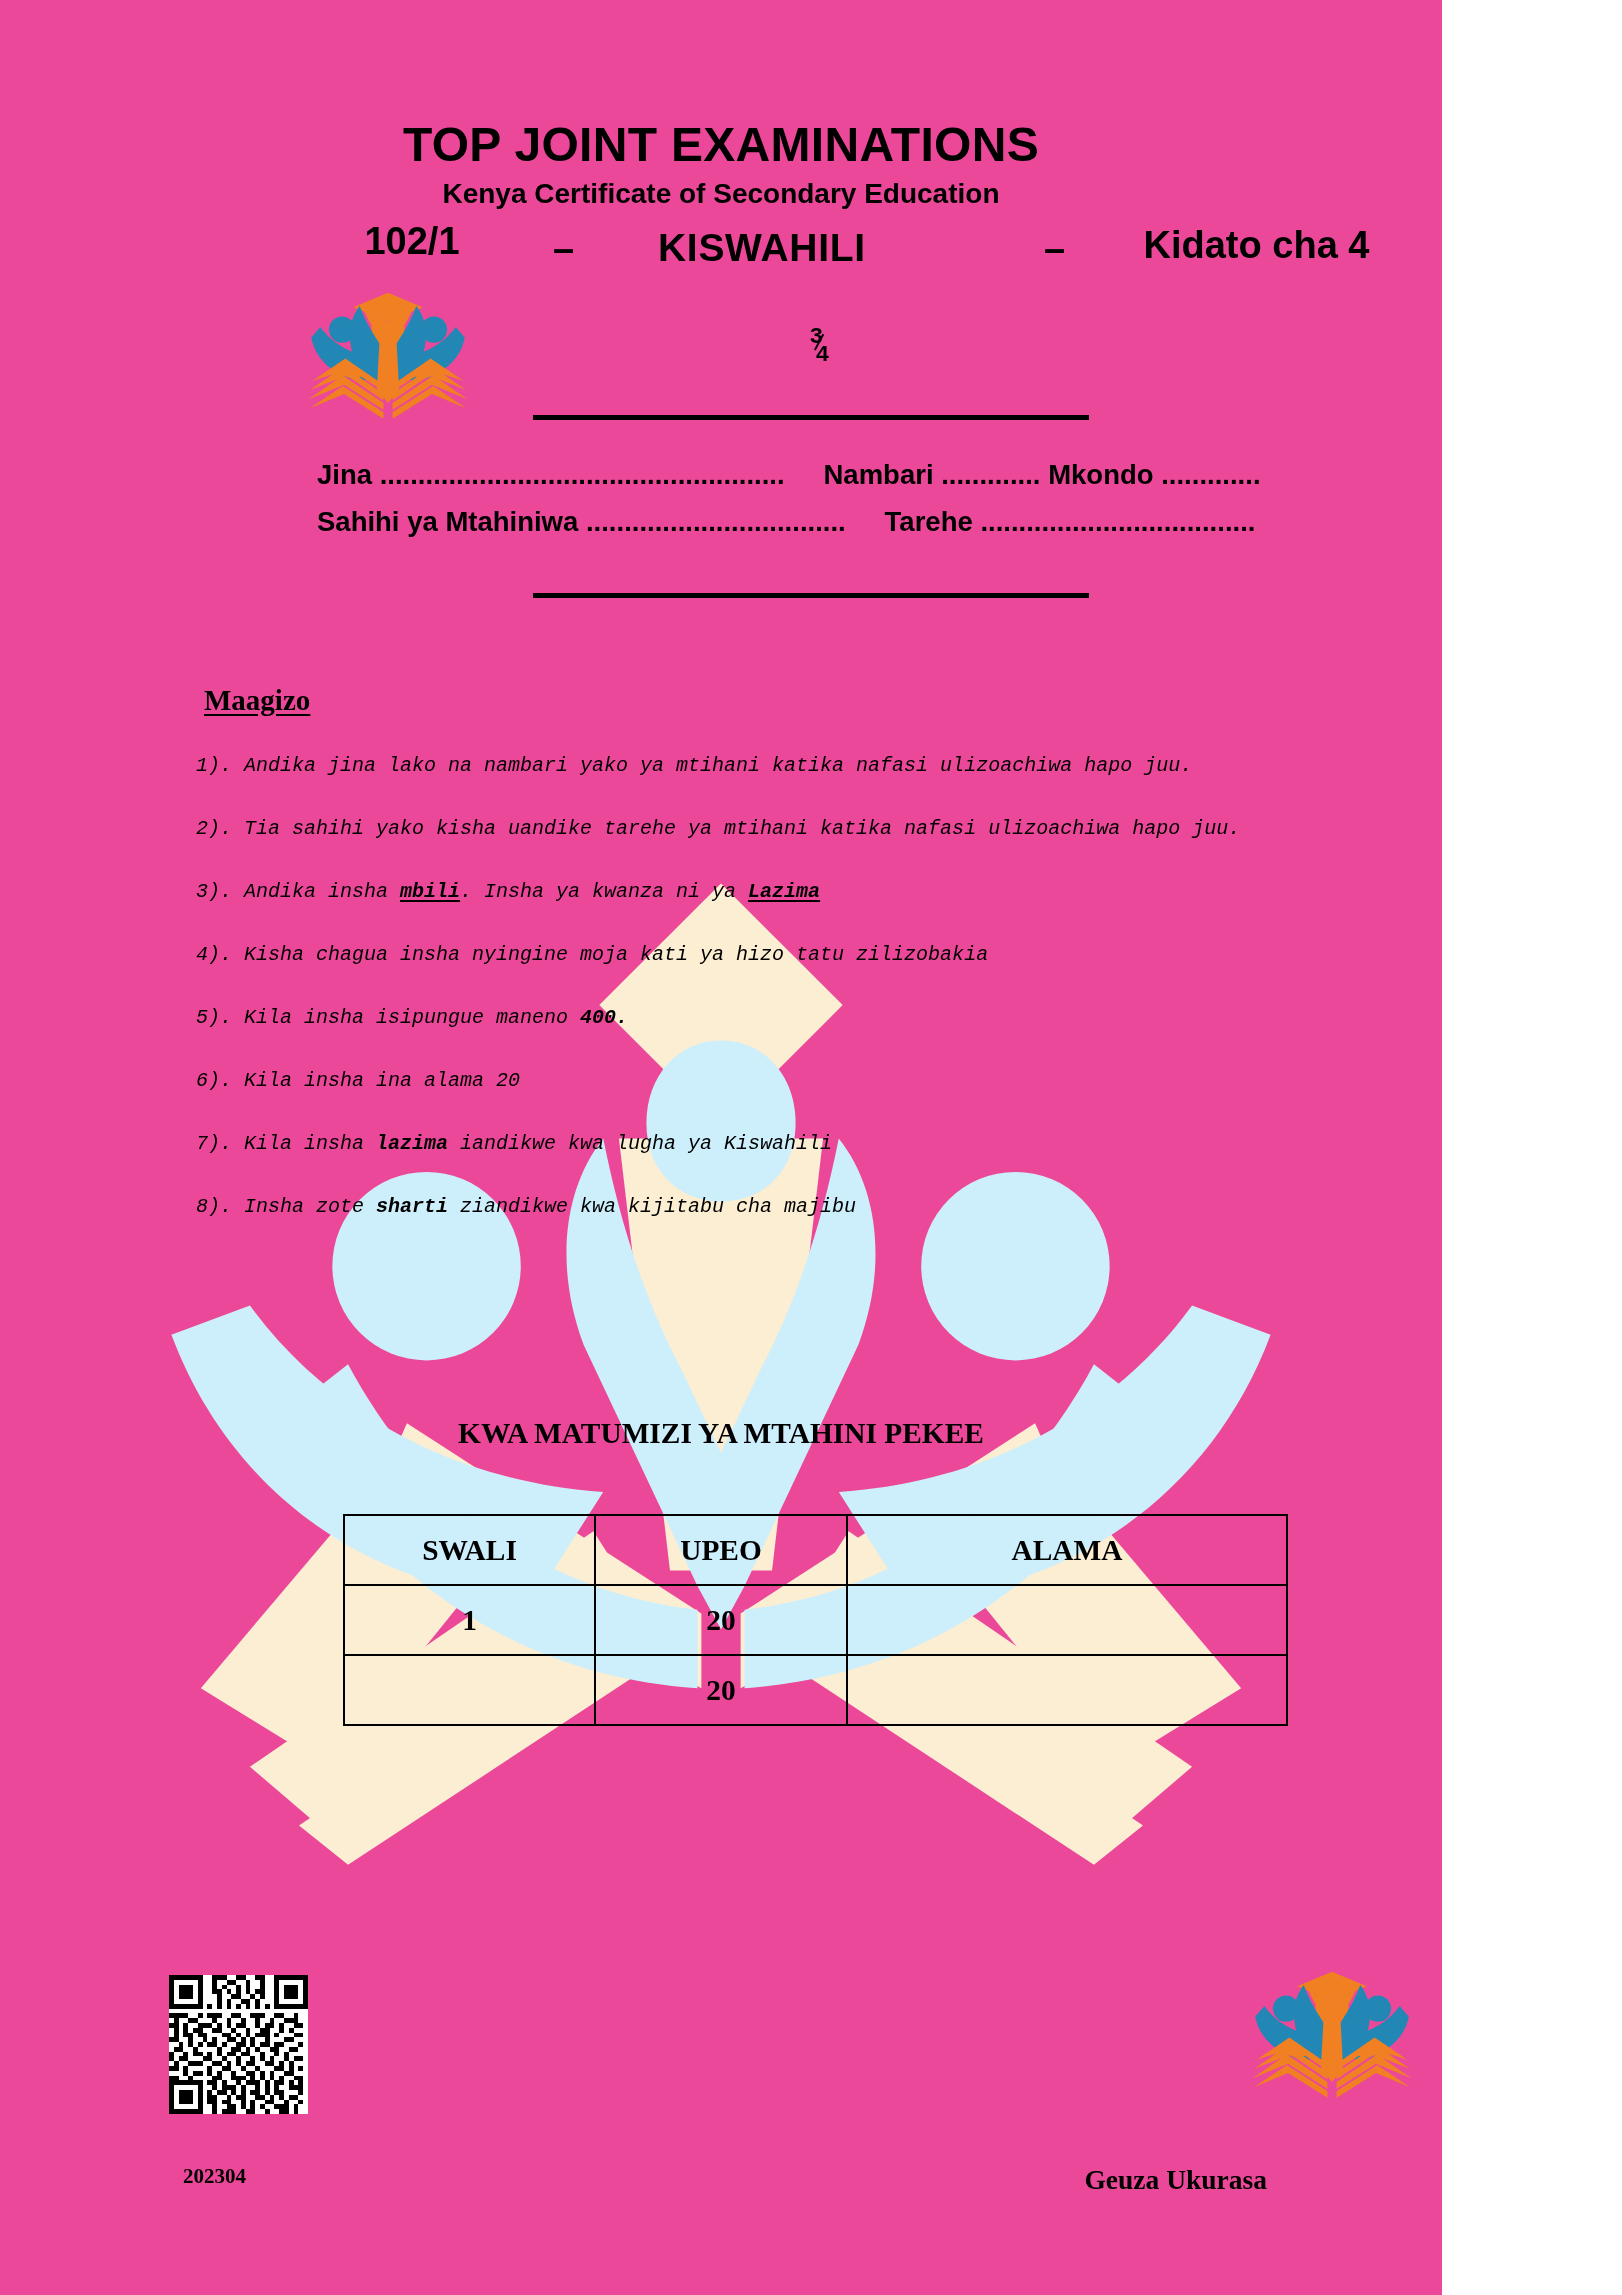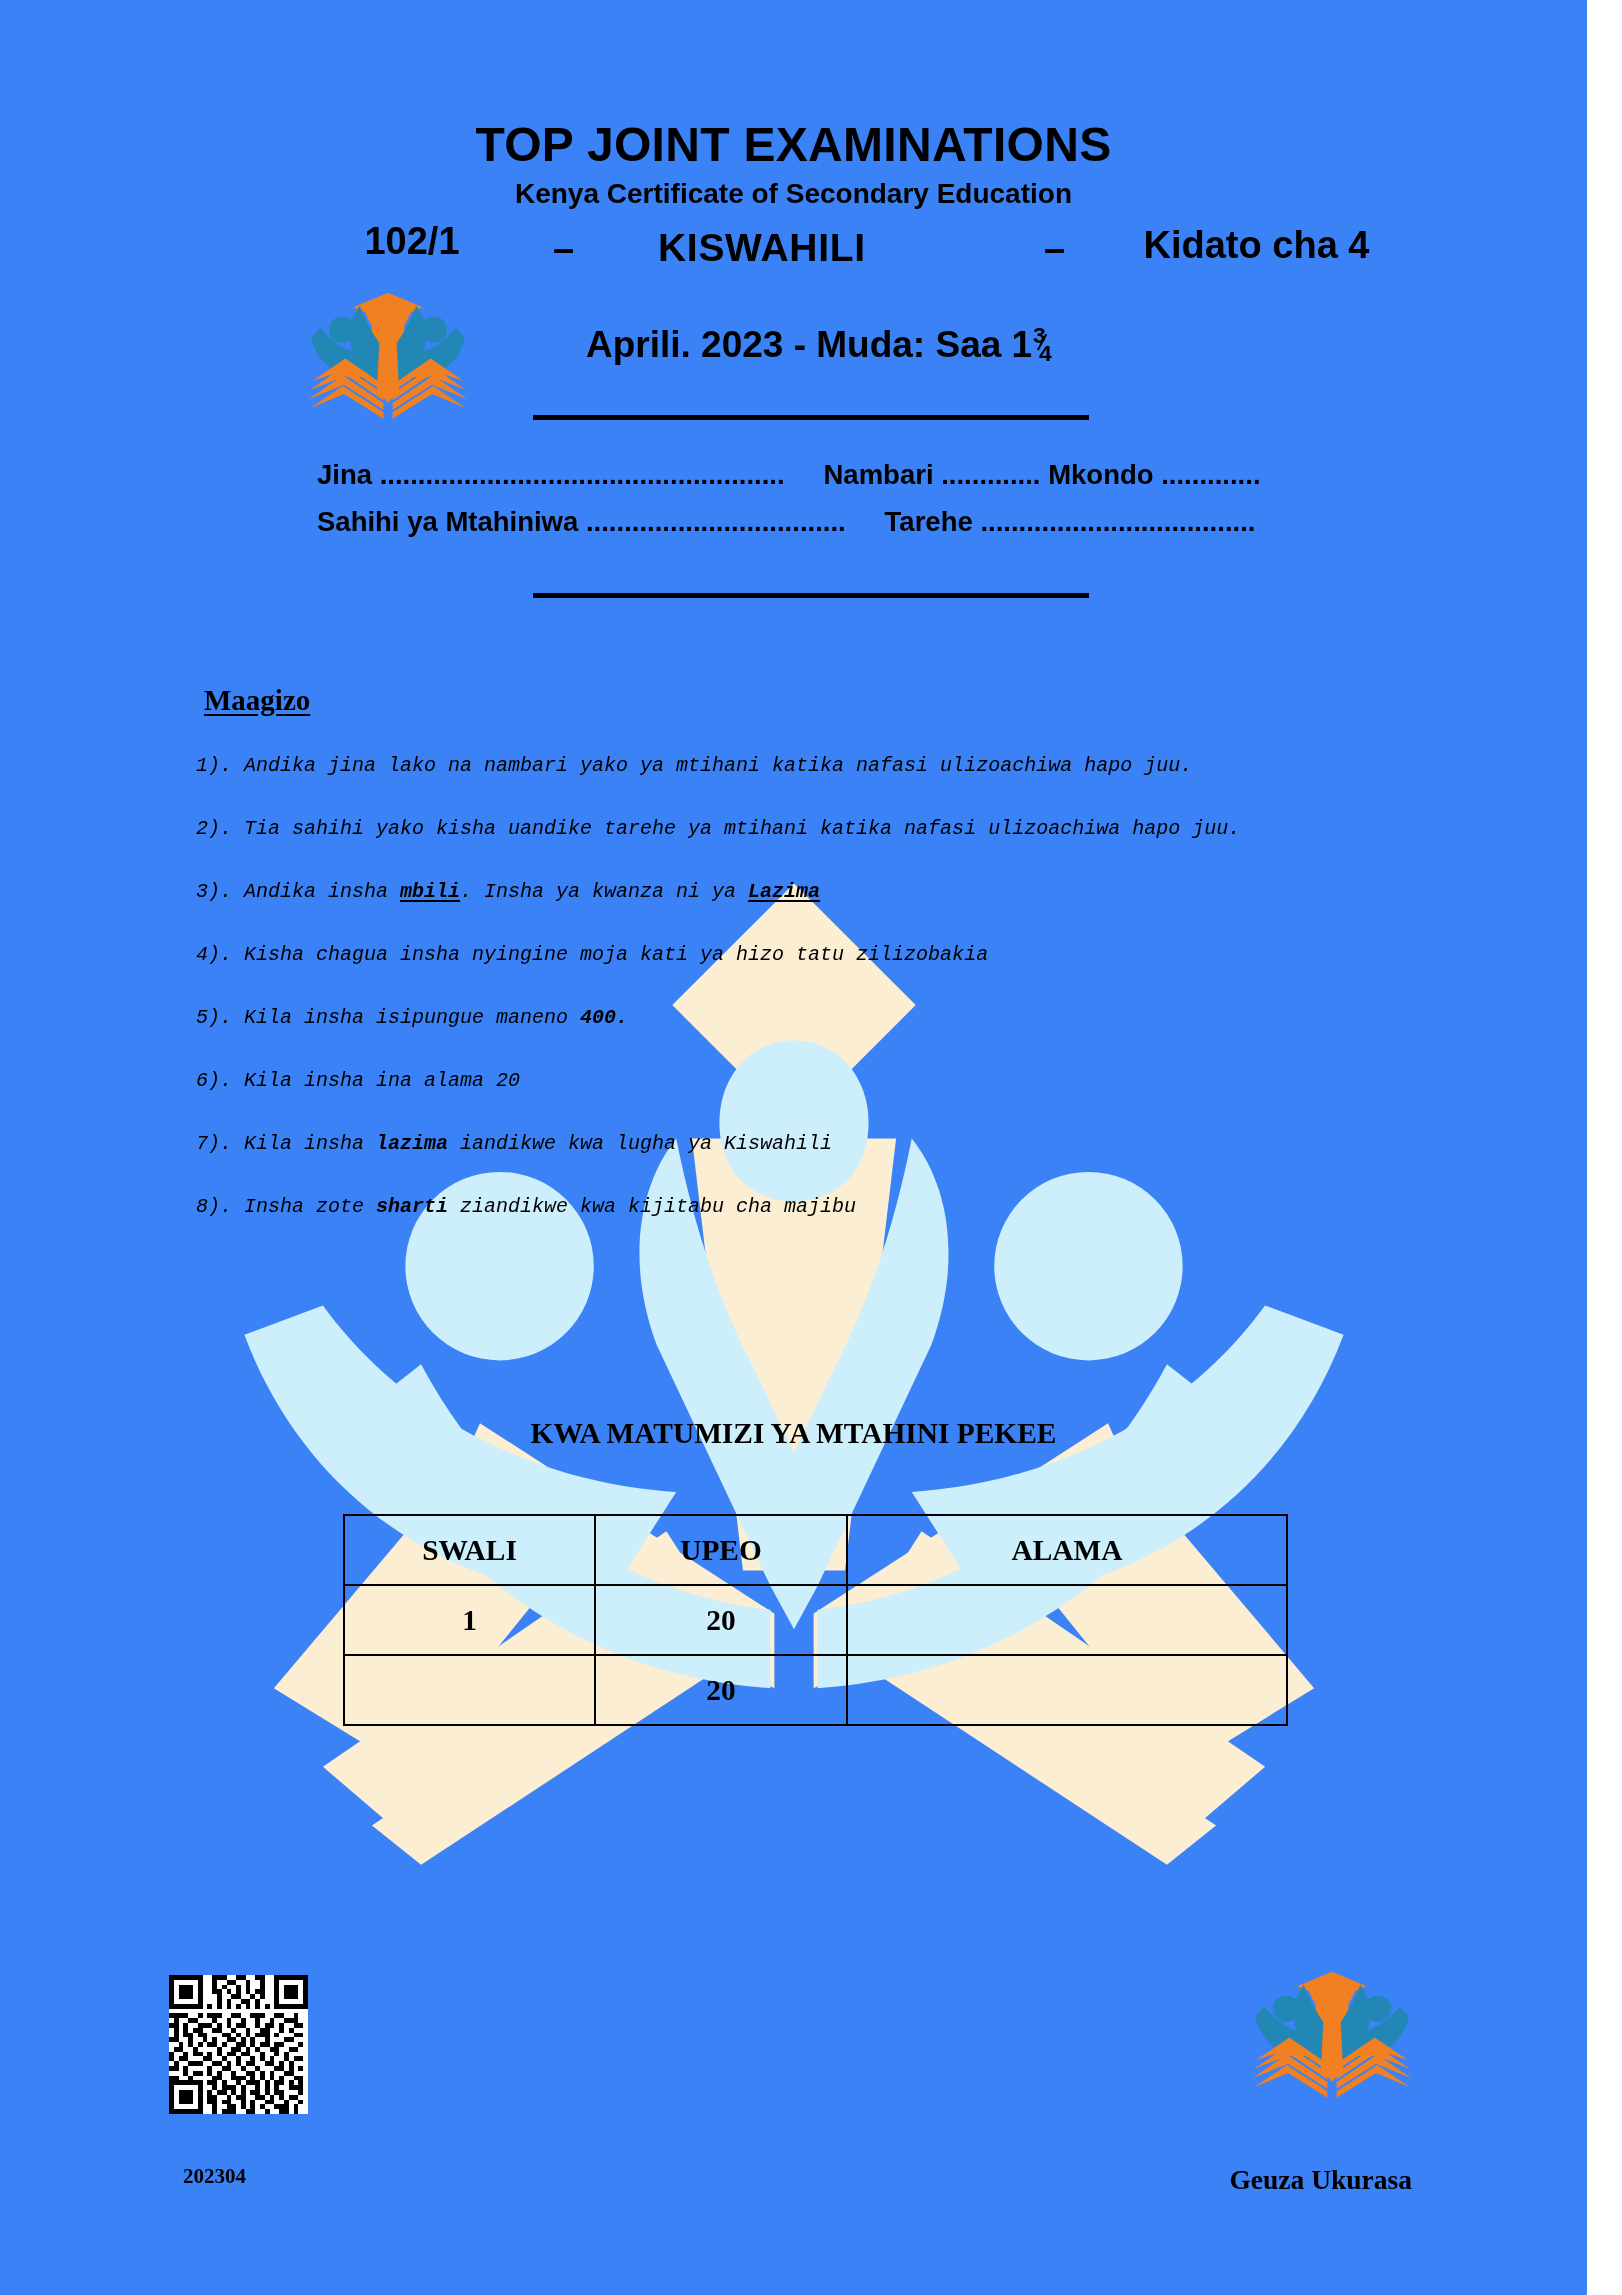--- a/index.html
+++ b/index.html
@@ -3,23 +3,23 @@
 <meta charset="utf-8">
 <title>KCSE Kiswahili 102/1 Exam Cover Page</title>
 <style>
   html, body {
     margin: 0;
     padding: 0;
     background: #ffffff;
   }
   .page {
     position: relative;
-    width: 1587px;
+    width: 1442px;
     height: 2295px;
-    background: #3b82f6;
+    background: #ec4899;
     overflow: hidden;
     font-family: "Liberation Serif", serif;
     color: #000000;
   }
 
   
   .watermark {
     position: absolute;
     left: 50%;
     top: 844px;
@@ -377,21 +377,21 @@
           <path d="M246,180 L194,144 L132,186 L132,196 L192,158 Z"></path>
           <path d="M6,194 L56,160 L118,200 L118,210 L58,172 Z"></path>
           <path d="M244,194 L194,160 L132,200 L132,210 L192,172 Z"></path>
           <path d="M36,138 L60,120 L92,142 L74,150 Z"></path>
           <path d="M214,138 L190,120 L158,142 L176,150 Z"></path>
         </g>
       </svg>
     </div>
 
     <div class="date-duration">
-      <span>Aprili. 2023 - Muda: Saa 1</span><span class="frac"><span class="num">3</span><span class="bar"></span><span class="den">4</span></span>
+      <span class="frac"><span class="num">3</span><span class="bar"></span><span class="den">4</span></span>
     </div>
 
     <div class="rule rule-top"></div>
     <div class="rule rule-bottom"></div>
   </div>
 
   <div class="fields">
     <div class="field-row field-row-1">
       <span class="fld">Jina</span>
       <span class="fld">.....................................................</span>

